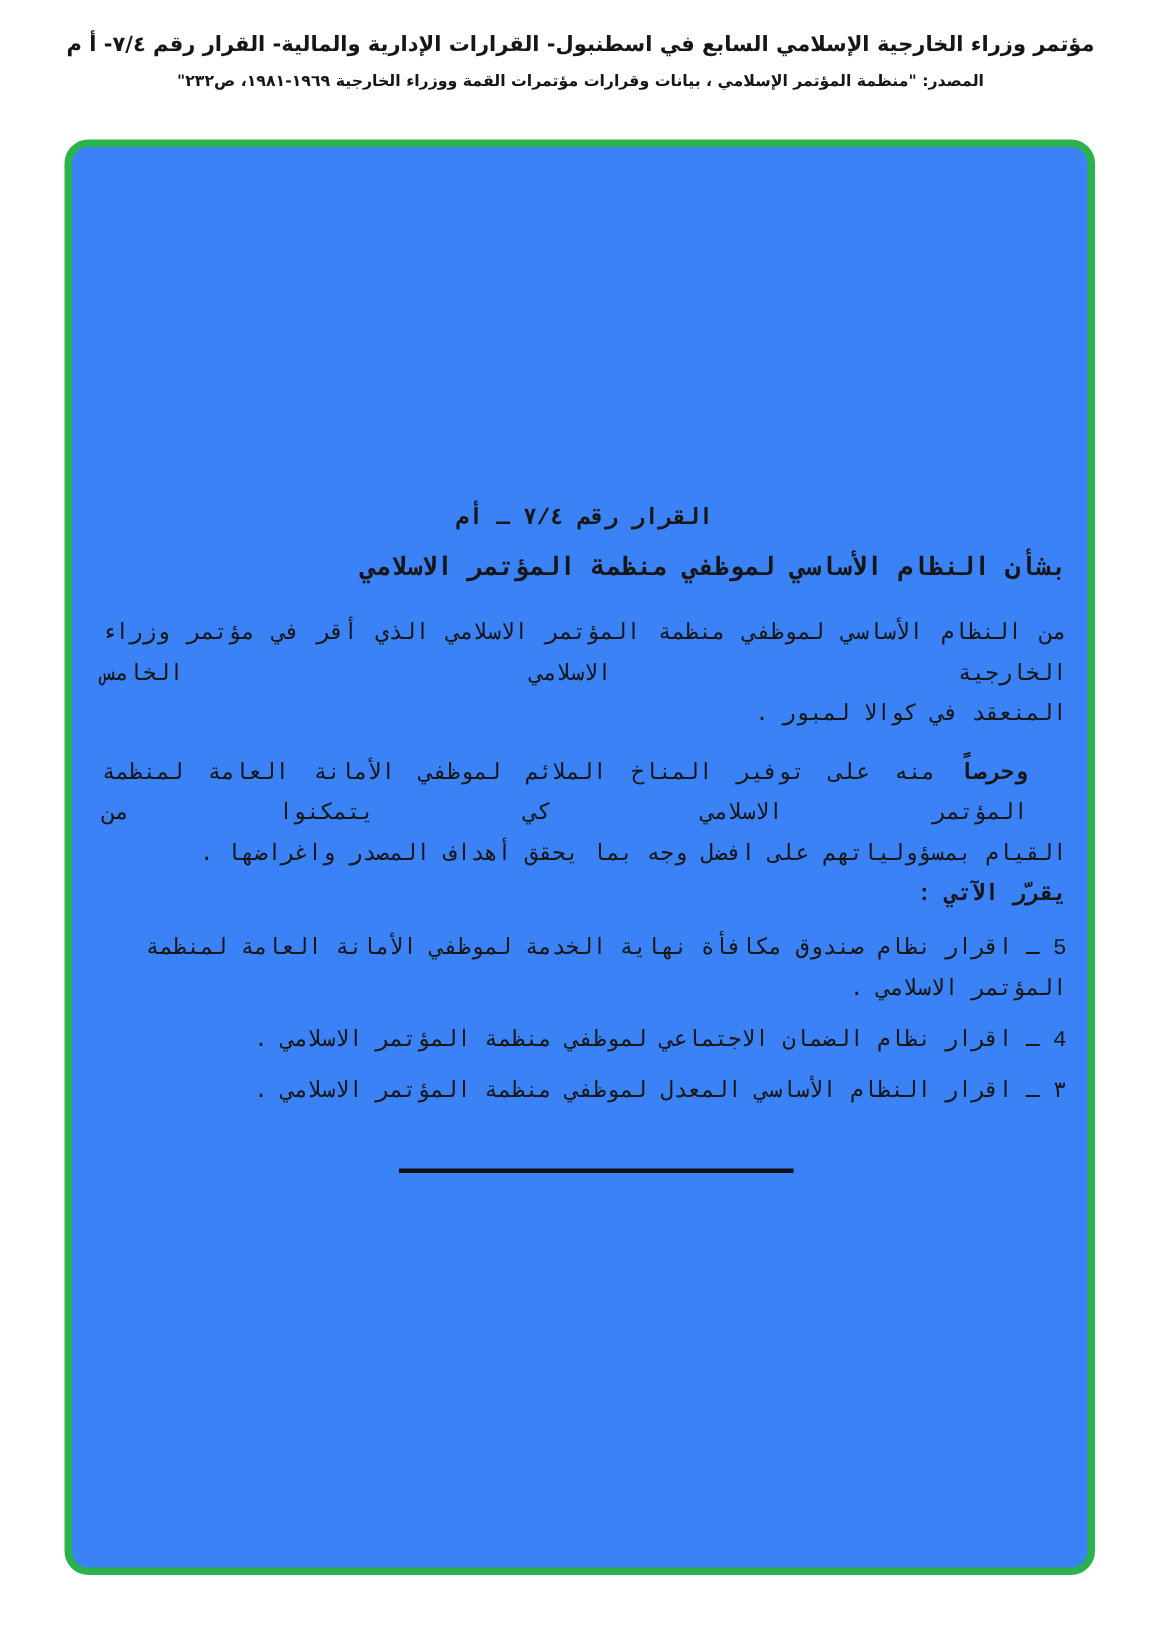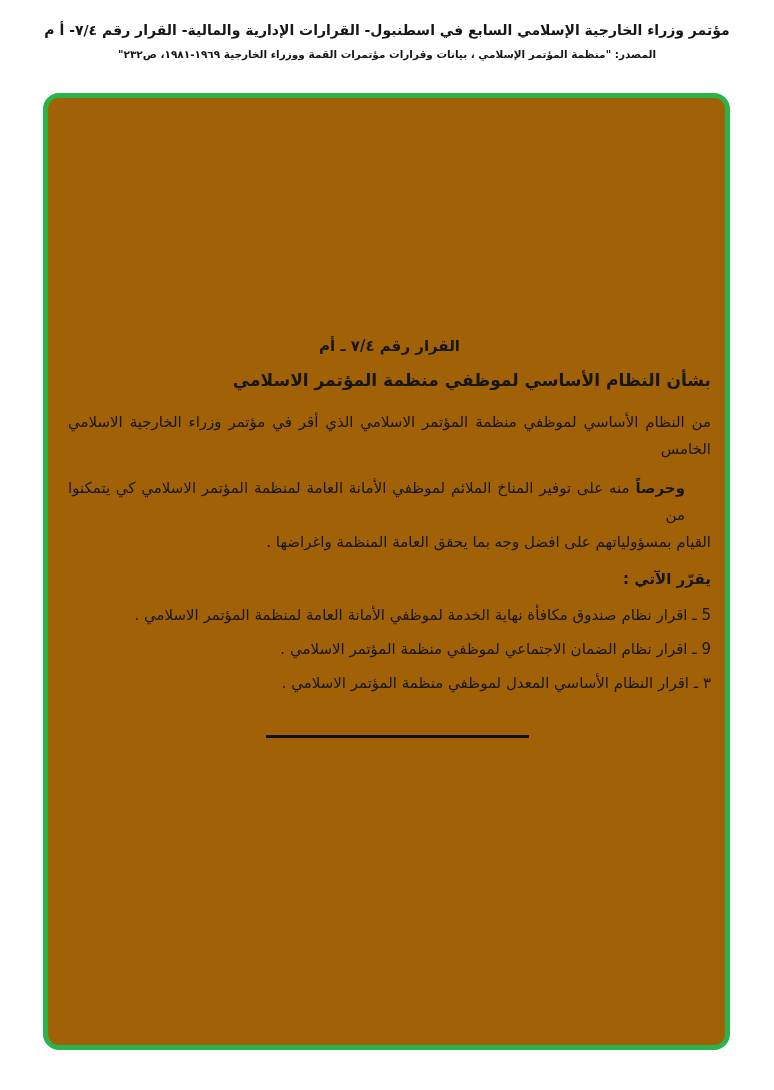--- a/index.html
+++ b/index.html
@@ -5,36 +5,36 @@
   html,body{margin:0;padding:0;}
   body{
     width:774px;height:1090px;position:relative;background:#ffffff;
     font-family:"DejaVu Sans",sans-serif;color:#161616;overflow:hidden;
   }
   .doc-header{position:absolute;top:20px;left:0;width:774px;text-align:center;direction:rtl;}
   .doc-header .h1{font-size:14px;font-weight:bold;letter-spacing:0;line-height:20px;}
   .doc-header .h2{font-size:10.5px;font-weight:bold;margin-top:7px;line-height:14px;}
   .green-box{
     position:absolute;left:43px;top:93px;width:687px;height:957px;
-    border:5px solid #2bb34b;border-radius:16px;box-sizing:border-box;background:#a16207;
+    border:5px solid #2bb34b;border-radius:16px;box-sizing:border-box;background:#3b82f6;font-family:Liberation Mono, monospace;
   }
   .content{
     direction:rtl;padding:237px 14px 0 20px;
     font-size:15px;line-height:27px;text-align:right;
   }
   .t1{text-align:center;font-weight:bold;font-size:15px;line-height:22px;}
   .t2{font-weight:bold;font-size:17px;line-height:26px;margin-top:10px;}
   .para{margin-top:16px;}
   .para.first{margin-top:21px;}
   .para.third{margin-top:12px;}
   .line{text-align:right;}
   .fill{text-align:justify;text-align-last:justify;}
   .indent{padding-right:26px;}
   .bold{font-weight:bold;}
-  .decides{margin-top:10px;font-weight:bold;}
+  .decides{font-weight:bold;}
   .decisions{margin-top:9px;}
   .decisions .line{margin-top:7px;}
   .divider{width:263px;height:3px;background:#101010;margin:38px auto 0;transform:translateX(8px);}
 </style>
 </head>
 <body>
 
 <div class="doc-header">
   <div class="h1">مؤتمر وزراء الخارجية الإسلامي السابع في اسطنبول- القرارات الإدارية والمالية- القرار رقم ٧/٤- أ م</div>
   <div class="h2">المصدر: "منظمة المؤتمر الإسلامي ، بيانات وقرارات مؤتمرات القمة ووزراء الخارجية ١٩٦٩-١٩٨١، ص٢٣٢"</div>
@@ -42,31 +42,32 @@
 
 <div class="green-box">
   <div class="content">
 
     <div class="t1">القرار رقم ٧/٤ ـ أم</div>
     <div class="t2">بشأن النظام الأساسي لموظفي منظمة المؤتمر الاسلامي</div>
 
 
     <div class="para">
       <div class="line fill">من النظام الأساسي لموظفي منظمة المؤتمر الاسلامي الذي أقر في مؤتمر وزراء الخارجية الاسلامي الخامس</div>
+      <div class="line">المنعقد في كوالا لمبور .</div>
     </div>
 
     <div class="para third">
       <div class="line fill indent"><span class="bold">وحرصاً</span><span> منه على توفير المناخ الملائم لموظفي الأمانة العامة لمنظمة المؤتمر الاسلامي كي يتمكنوا من</span></div>
-      <div class="line">القيام بمسؤولياتهم على افضل وجه بما يحقق العامة المنظمة واغراضها .</div>
+      <div class="line">القيام بمسؤولياتهم على افضل وجه بما يحقق أهداف المصدر واغراضها .</div>
     </div>
 
     <div class="line decides">يقرّر الآتي :</div>
 
     <div class="decisions">
       <div class="line">5 ـ اقرار نظام صندوق مكافأة نهاية الخدمة لموظفي الأمانة العامة لمنظمة المؤتمر الاسلامي .</div>
-      <div class="line">9 ـ اقرار نظام الضمان الاجتماعي لموظفي منظمة المؤتمر الاسلامي .</div>
+      <div class="line">4 ـ اقرار نظام الضمان الاجتماعي لموظفي منظمة المؤتمر الاسلامي .</div>
       <div class="line">٣ ـ اقرار النظام الأساسي المعدل لموظفي منظمة المؤتمر الاسلامي .</div>
     </div>
 
     <div class="divider"></div>
 
   </div>
 </div>
 
 </body></html>

